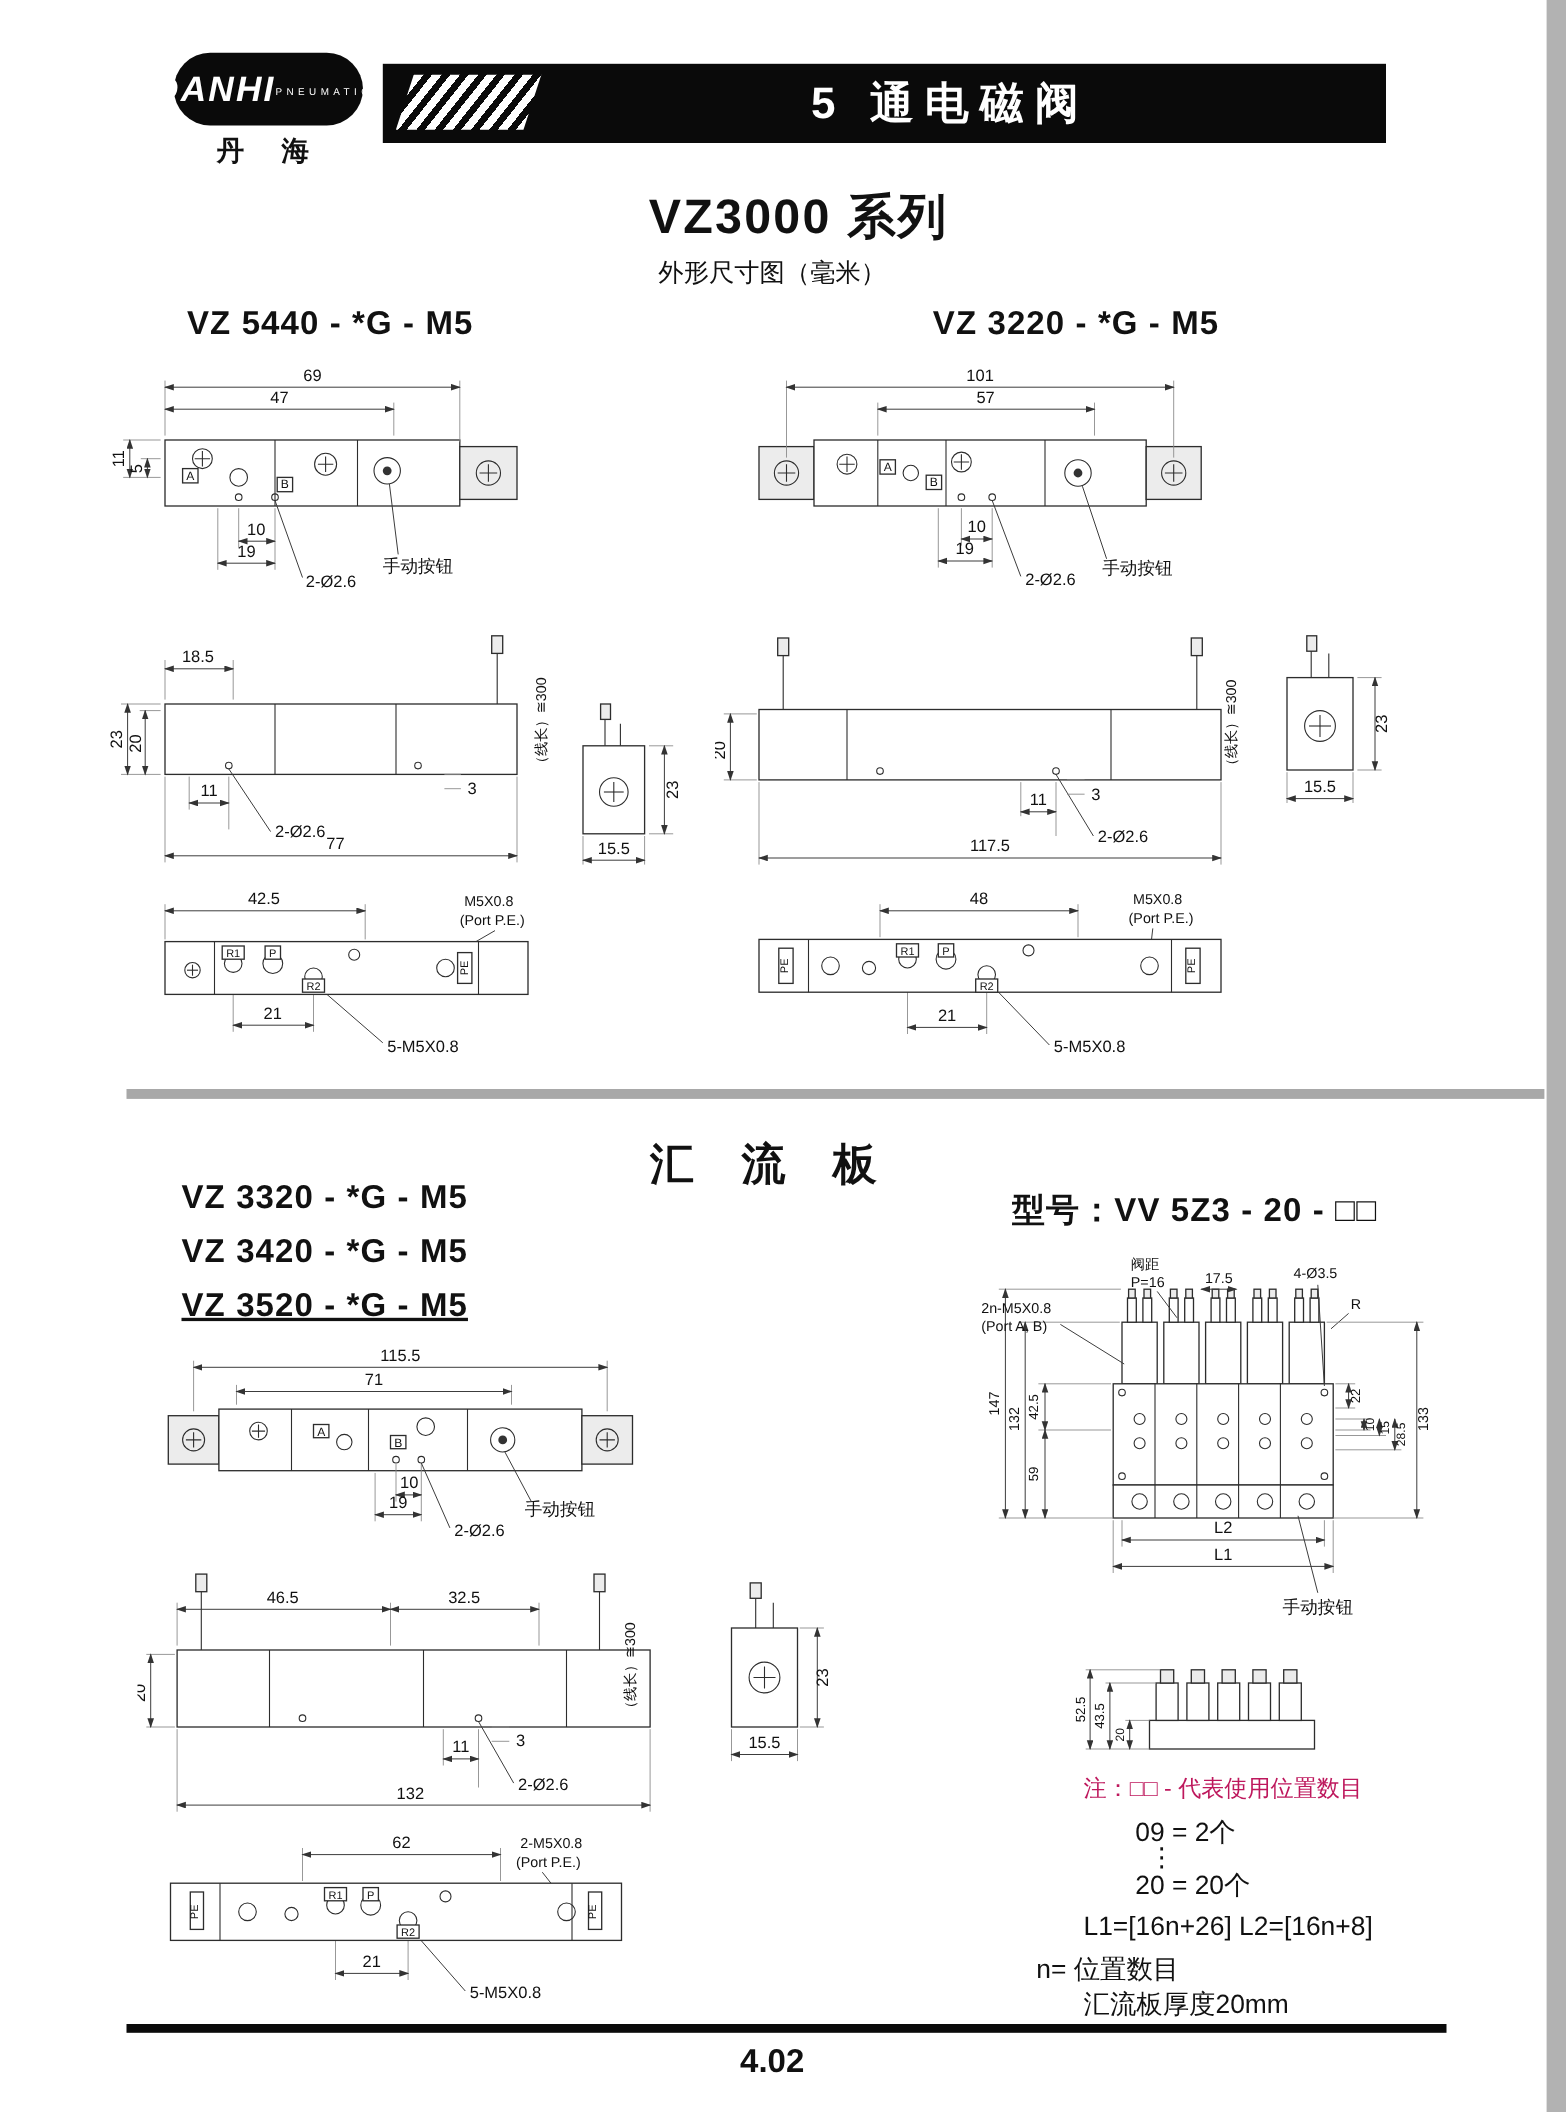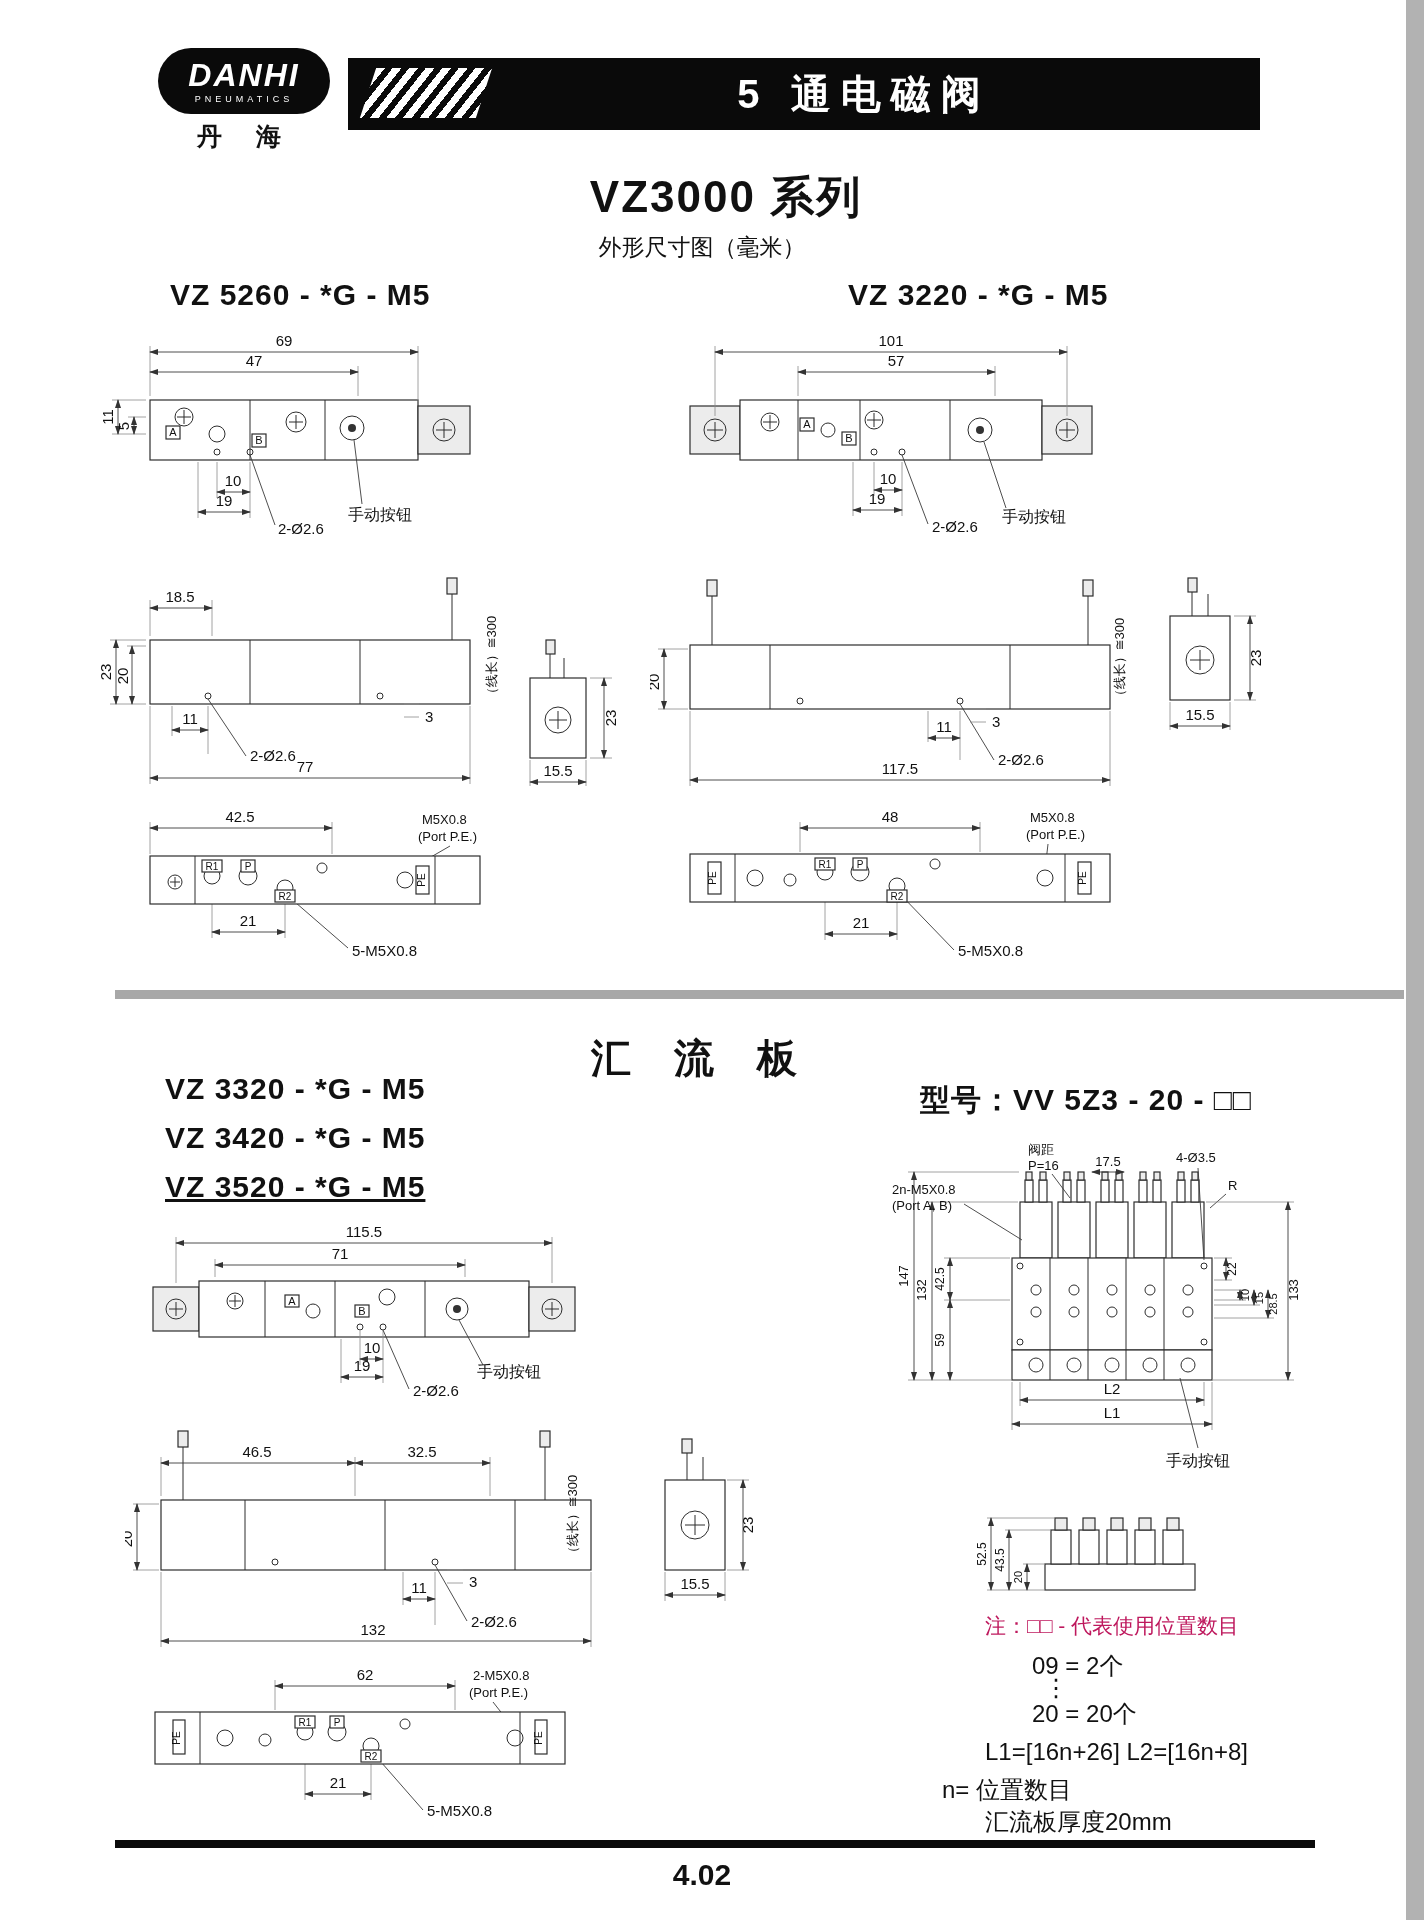--- a/index.html
+++ b/index.html
@@ -1,20 +1,20 @@
 <!DOCTYPE html>
 <html><head>
 <meta charset="utf-8">
 <style>
   html,body{margin:0;padding:0;background:#e8e8e8;}
   .page{position:relative;width:1424px;height:1920px;background:#ffffff;font-family:"Liberation Sans",sans-serif;overflow:hidden;margin:0 auto;}
   .abs{position:absolute;}
   .right-strip{left:1406px;top:0;width:18px;height:1920px;background:#b2b2b2;}
   
-  .logo-badge{width:172px;height:66px;background:#0a0a0a;border-radius:34px;display:flex;flex-direction:column;align-items:center;justify-content:center;color:#fff;}
+  .logo-badge{width:172px;height:66px;background:#0a0a0a;border-radius:34px;display:flex;align-items:center;justify-content:center;color:#fff;}
   .logo-main{font-size:32px;font-weight:bold;font-style:italic;letter-spacing:2px;line-height:1;}
   .logo-sub{font-size:9px;letter-spacing:4px;margin-top:3px;}
   .logo-cn{margin-top:6px;text-align:center;font-size:25px;font-weight:bold;letter-spacing:34px;text-indent:20px;color:#111;}
   .banner{background:#0a0a0a;}
   .hatch{position:absolute;left:20px;top:10px;width:116px;height:50px;background:repeating-linear-gradient(115deg,#ffffff 0 8px,#0a0a0a 8px 15px);transform:skewX(-18deg);}
   .banner-title{position:absolute;left:120px;right:0;top:50%;transform:translateY(-50%);text-align:center;color:#fff;font-size:40px;font-weight:bold;letter-spacing:10px;}
   .series-title{left:0;width:1404px;text-align:center;font-size:44px;font-weight:800;letter-spacing:2px;color:#111;}
   .caption{left:0;width:1404px;text-align:center;font-size:23px;color:#111;}
   .model-h{font-size:30px;font-weight:bold;color:#111;letter-spacing:1px;}
   .divider{background:#a8a8a8;}
@@ -58,21 +58,21 @@
   </div>
 
   <div class="abs banner" style="left:348px;top:58px;width:912px;height:72px;">
     <div class="hatch"></div>
     <div class="banner-title">5 通电磁阀</div>
   </div>
 
   <div class="abs series-title" style="top:168px;padding-left:24px;">VZ3000 系列</div>
   <div class="abs caption" style="top:232px;">外形尺寸图（毫米）</div>
 
-  <div class="abs model-h" style="left:170px;top:278px;">VZ 5260 - *G - M5</div>
+  <div class="abs model-h" style="left:170px;top:278px;">VZ 5440 - *G - M5</div>
   <div class="abs model-h" style="left:848px;top:278px;">VZ 3220 - *G - M5</div>
 
   <div class="abs" style="left:100px;top:322px;">
   <svg width="440" height="235" viewBox="0 0 440 235">
     <g>
       <rect class="ol" x="50" y="78" width="268" height="60"></rect>
       <line class="th" x1="150" y1="78" x2="150" y2="138"></line>
       <line class="th" x1="225" y1="78" x2="225" y2="138"></line>
       <rect class="olg" x="318" y="84" width="52" height="48"></rect>
       <circle class="th" cx="344" cy="108" r="11"></circle>

